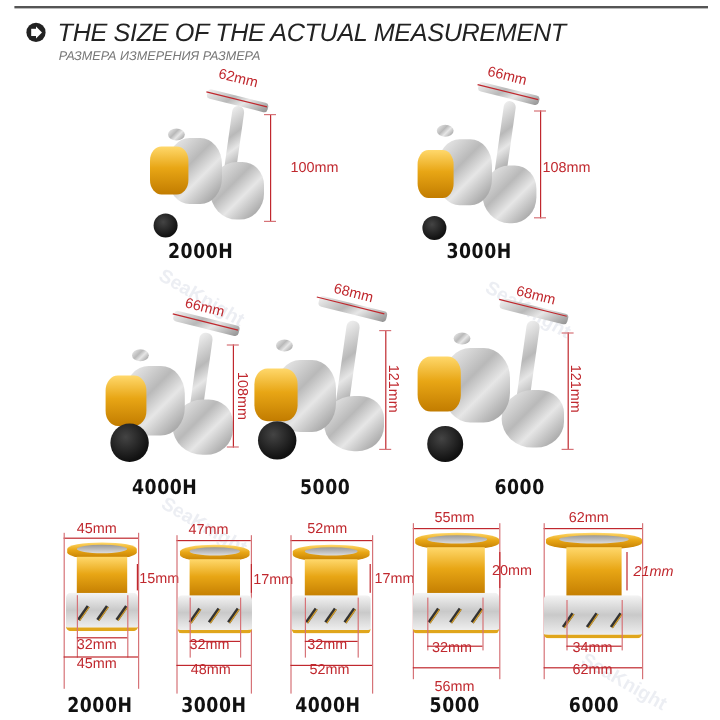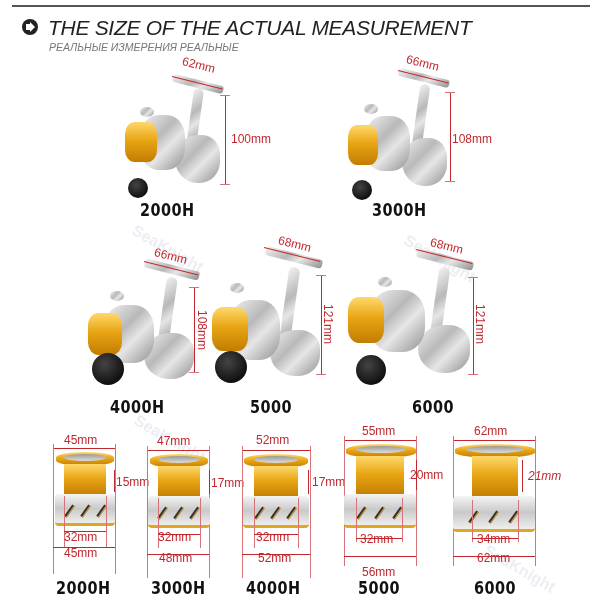--- a/index.html
+++ b/index.html
@@ -40,42 +40,42 @@
     .watermark { position: absolute; color: rgba(200,205,220,0.35); font-size: 16px; font-weight: bold; transform: rotate(30deg); }
   </style>
 </head>
 <body>
 
 <div class="top-rule"></div>
 
 <div class="header">
   <span class="arrow"></span>
   <div class="title">THE SIZE OF THE ACTUAL MEASUREMENT</div>
-  <div class="subtitle">РЕАЛЬНЫЕ ИЗМЕРЕНИЯ РЕАЛЬНЫЕ</div>
+  <div class="subtitle">РАЗМЕРА ИЗМЕРЕНИЯ РАЗМЕРА</div>
 </div>
 
 <div class="watermark" style="left:128px;top:240px;">SeaKnight</div>
 <div class="watermark" style="left:400px;top:250px;">SeaKnight</div>
 <div class="watermark" style="left:130px;top:430px;">SeaKnight</div>
 <div class="watermark" style="left:480px;top:560px;">SeaKnight</div>
 
 <div class="reel" style="left:100px;top:50px;width:220px;height:180px;">
   <div class="reel-shape silver" style="left:72px;top:30px;width:52px;height:8px;transform:rotate(14deg);border-radius:3px;"></div>
   <div class="reel-shape silver" style="left:90px;top:38px;width:10px;height:60px;border-radius:5px;transform:rotate(8deg);"></div>
   <div class="reel-shape silver" style="left:75px;top:85px;width:45px;height:48px;border-radius:50% 40% 45% 50%;"></div>
   <div class="reel-shape silver" style="left:40px;top:65px;width:45px;height:55px;border-radius:40%;"></div>
   <div class="reel-shape gold" style="left:25px;top:72px;width:32px;height:40px;border-radius:30%;"></div>
   <div class="reel-shape silver" style="left:40px;top:57px;width:14px;height:10px;border-radius:50%;"></div>
   <div class="reel-shape knob" style="left:28px;top:128px;width:20px;height:20px;"></div>
   <div class="dim-line-h" style="left:72px;top:26px;width:52px;transform:rotate(14deg);transform-origin:left;"></div>
   <div class="dim-text" style="left:82px;top:8px;transform:rotate(14deg);">62mm</div>
   <div class="dim-line-v" style="left:125px;top:45px;height:90px;"></div>
   <div class="tick-h" style="left:120px;top:45px;width:10px;"></div>
   <div class="tick-h" style="left:120px;top:134px;width:10px;"></div>
-  <div class="dim-text" style="left:131px;top:82px;">100mm</div>
+  <div class="dim-text" style="left:142px;top:82px;">100mm</div>
   <div class="model-label" style="left:40px;top:150px;">2000H</div>
 </div>
 
 <div class="reel" style="left:320px;top:50px;width:220px;height:180px;">
   <div class="reel-shape silver" style="left:78px;top:24px;width:52px;height:8px;transform:rotate(14deg);border-radius:3px;"></div>
   <div class="reel-shape silver" style="left:96px;top:34px;width:10px;height:64px;border-radius:5px;transform:rotate(8deg);"></div>
   <div class="reel-shape silver" style="left:82px;top:88px;width:45px;height:48px;border-radius:50% 40% 45% 50%;"></div>
   <div class="reel-shape silver" style="left:45px;top:66px;width:45px;height:55px;border-radius:40%;"></div>
   <div class="reel-shape gold" style="left:28px;top:75px;width:30px;height:40px;border-radius:30%;"></div>
   <div class="reel-shape silver" style="left:44px;top:54px;width:14px;height:10px;border-radius:50%;"></div>

